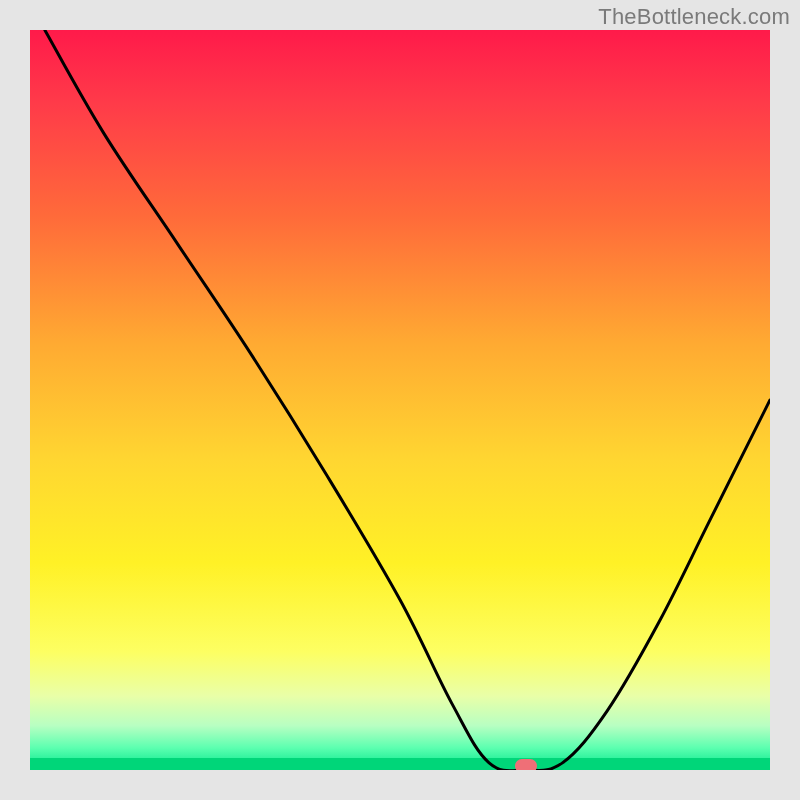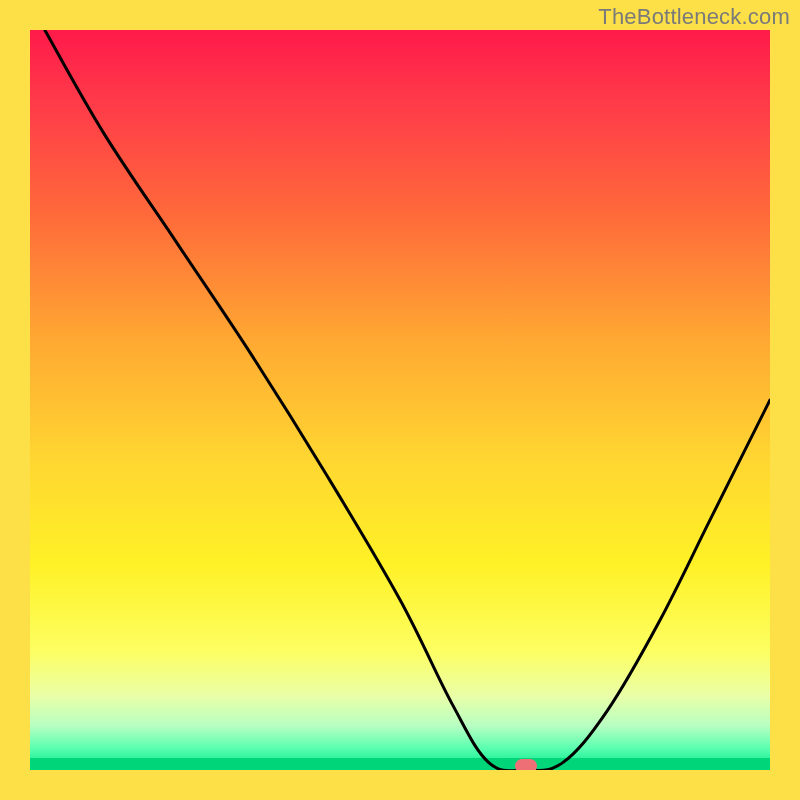--- a/index.html
+++ b/index.html
@@ -8,21 +8,21 @@
     width: 800px;
     height: 800px;
     background: #000;
     overflow: hidden;
     font-family: Arial, Helvetica, sans-serif;
   }
   .frame {
     position: relative;
     width: 800px;
     height: 800px;
-    background: #fde047;
+    background: #e5e5e5;
   }
   .watermark {
     position: absolute;
     top: 4px;
     right: 10px;
     color: #7a7a7a;
     font-size: 22px;
     font-weight: 500;
     letter-spacing: 0.2px;
     z-index: 10;

